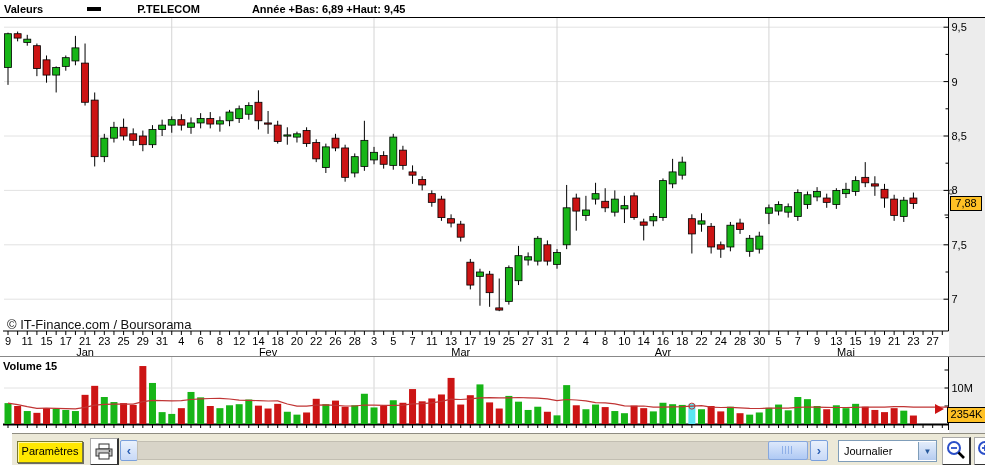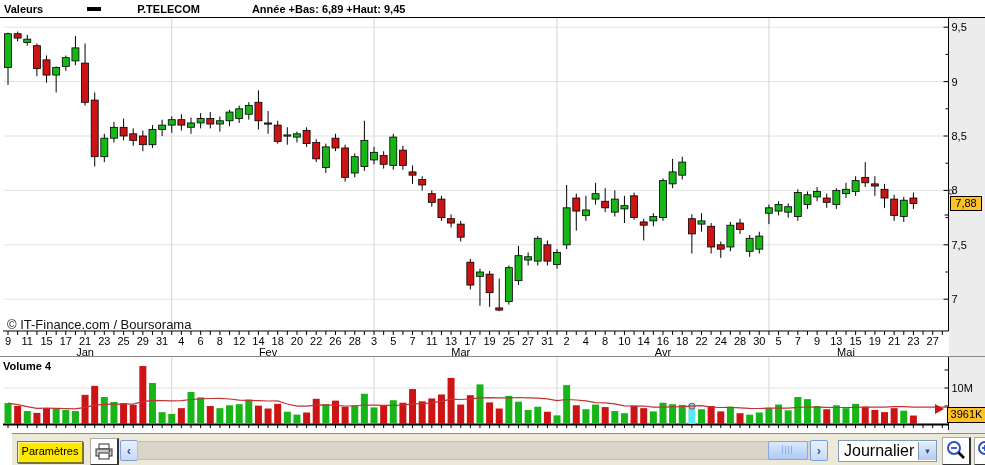--- a/index.html
+++ b/index.html
@@ -45,21 +45,21 @@
   #sb-right{left:798px;}
   #sb-track{position:absolute;left:125px;top:7px;width:672px;height:17px;background:#D8D4C8;
       border:1px solid #C2BEB2;cursor:pointer;}
   #sb-thumb{position:absolute;left:630px;top:-1px;width:38px;height:17px;border:1px solid #86A7DE;
       border-radius:2px;background:linear-gradient(#DCE8FB,#AFC9F4);cursor:grab;}
   #sb-thumb::before{content:"";position:absolute;left:13px;top:4px;width:10px;height:8px;
       background:repeating-linear-gradient(90deg,#8FB0E8 0 1px,transparent 1px 3px);}
   
   #period-select{position:absolute;left:826px;top:6px;width:97px;height:20px;background:#fff;
       border:1px solid #7F9DB9;display:flex;align-items:center;cursor:pointer;}
-  #period-select .val{flex:1;padding-left:5px;font-size:16px;}
+  #period-select .val{flex:1;padding-left:5px;font-size:11px;}
   #period-select .dd-btn{width:17px;height:18px;background:linear-gradient(#E3EDFB,#B6CCF0);
       border-left:1px solid #7F9DB9;display:flex;align-items:center;justify-content:center;
       color:#26589C;font-size:8px;}
 </style>
 </head>
 <body>
 
 <div id="app">
 
   <div id="header">
@@ -652,25 +652,25 @@
       <line x1="903.776" y1="425" x2="903.776" y2="428" stroke="#000"></line>
       <line x1="913.408" y1="425" x2="913.408" y2="428" stroke="#000"></line>
       <line x1="923.04" y1="425" x2="923.04" y2="428" stroke="#000"></line>
       <line x1="932.672" y1="425" x2="932.672" y2="428" stroke="#000"></line>
       <line x1="942.304" y1="425" x2="942.304" y2="428" stroke="#000"></line>
       <circle cx="951" cy="192" r="2.2" fill="none" stroke="#444" stroke-width="1"></circle>
       <line x1="944.5" y1="215" x2="948.5" y2="215" stroke="#000"></line>
     </svg>
 
   <div id="copyright">© IT-Finance.com / Boursorama</div>
-  <div id="volume-title">Volume 4</div>
+  <div id="volume-title">Volume 15</div>
 
   <div id="price-tag" class="tag">7,88</div>
   <div id="vol-arrow" class="arrow-right"></div>
-  <div id="vol-tag" class="tag">3961K</div>
+  <div id="vol-tag" class="tag">2354K</div>
 
   <div id="toolbar">
     <div id="btn-params">Paramètres</div>
 
     <div id="btn-print" class="tb-btn">
       <svg width="20" height="18" viewBox="0 0 20 18">
         <rect x="5" y="1" width="10" height="5" fill="#fff" stroke="#333"></rect>
         <rect x="2" y="6" width="16" height="7" fill="#C9C9C9" stroke="#333"></rect>
         <rect x="5" y="10" width="10" height="6" fill="#fff" stroke="#333"></rect>
         <circle cx="15.5" cy="8" r="0.9" fill="#333"></circle>

